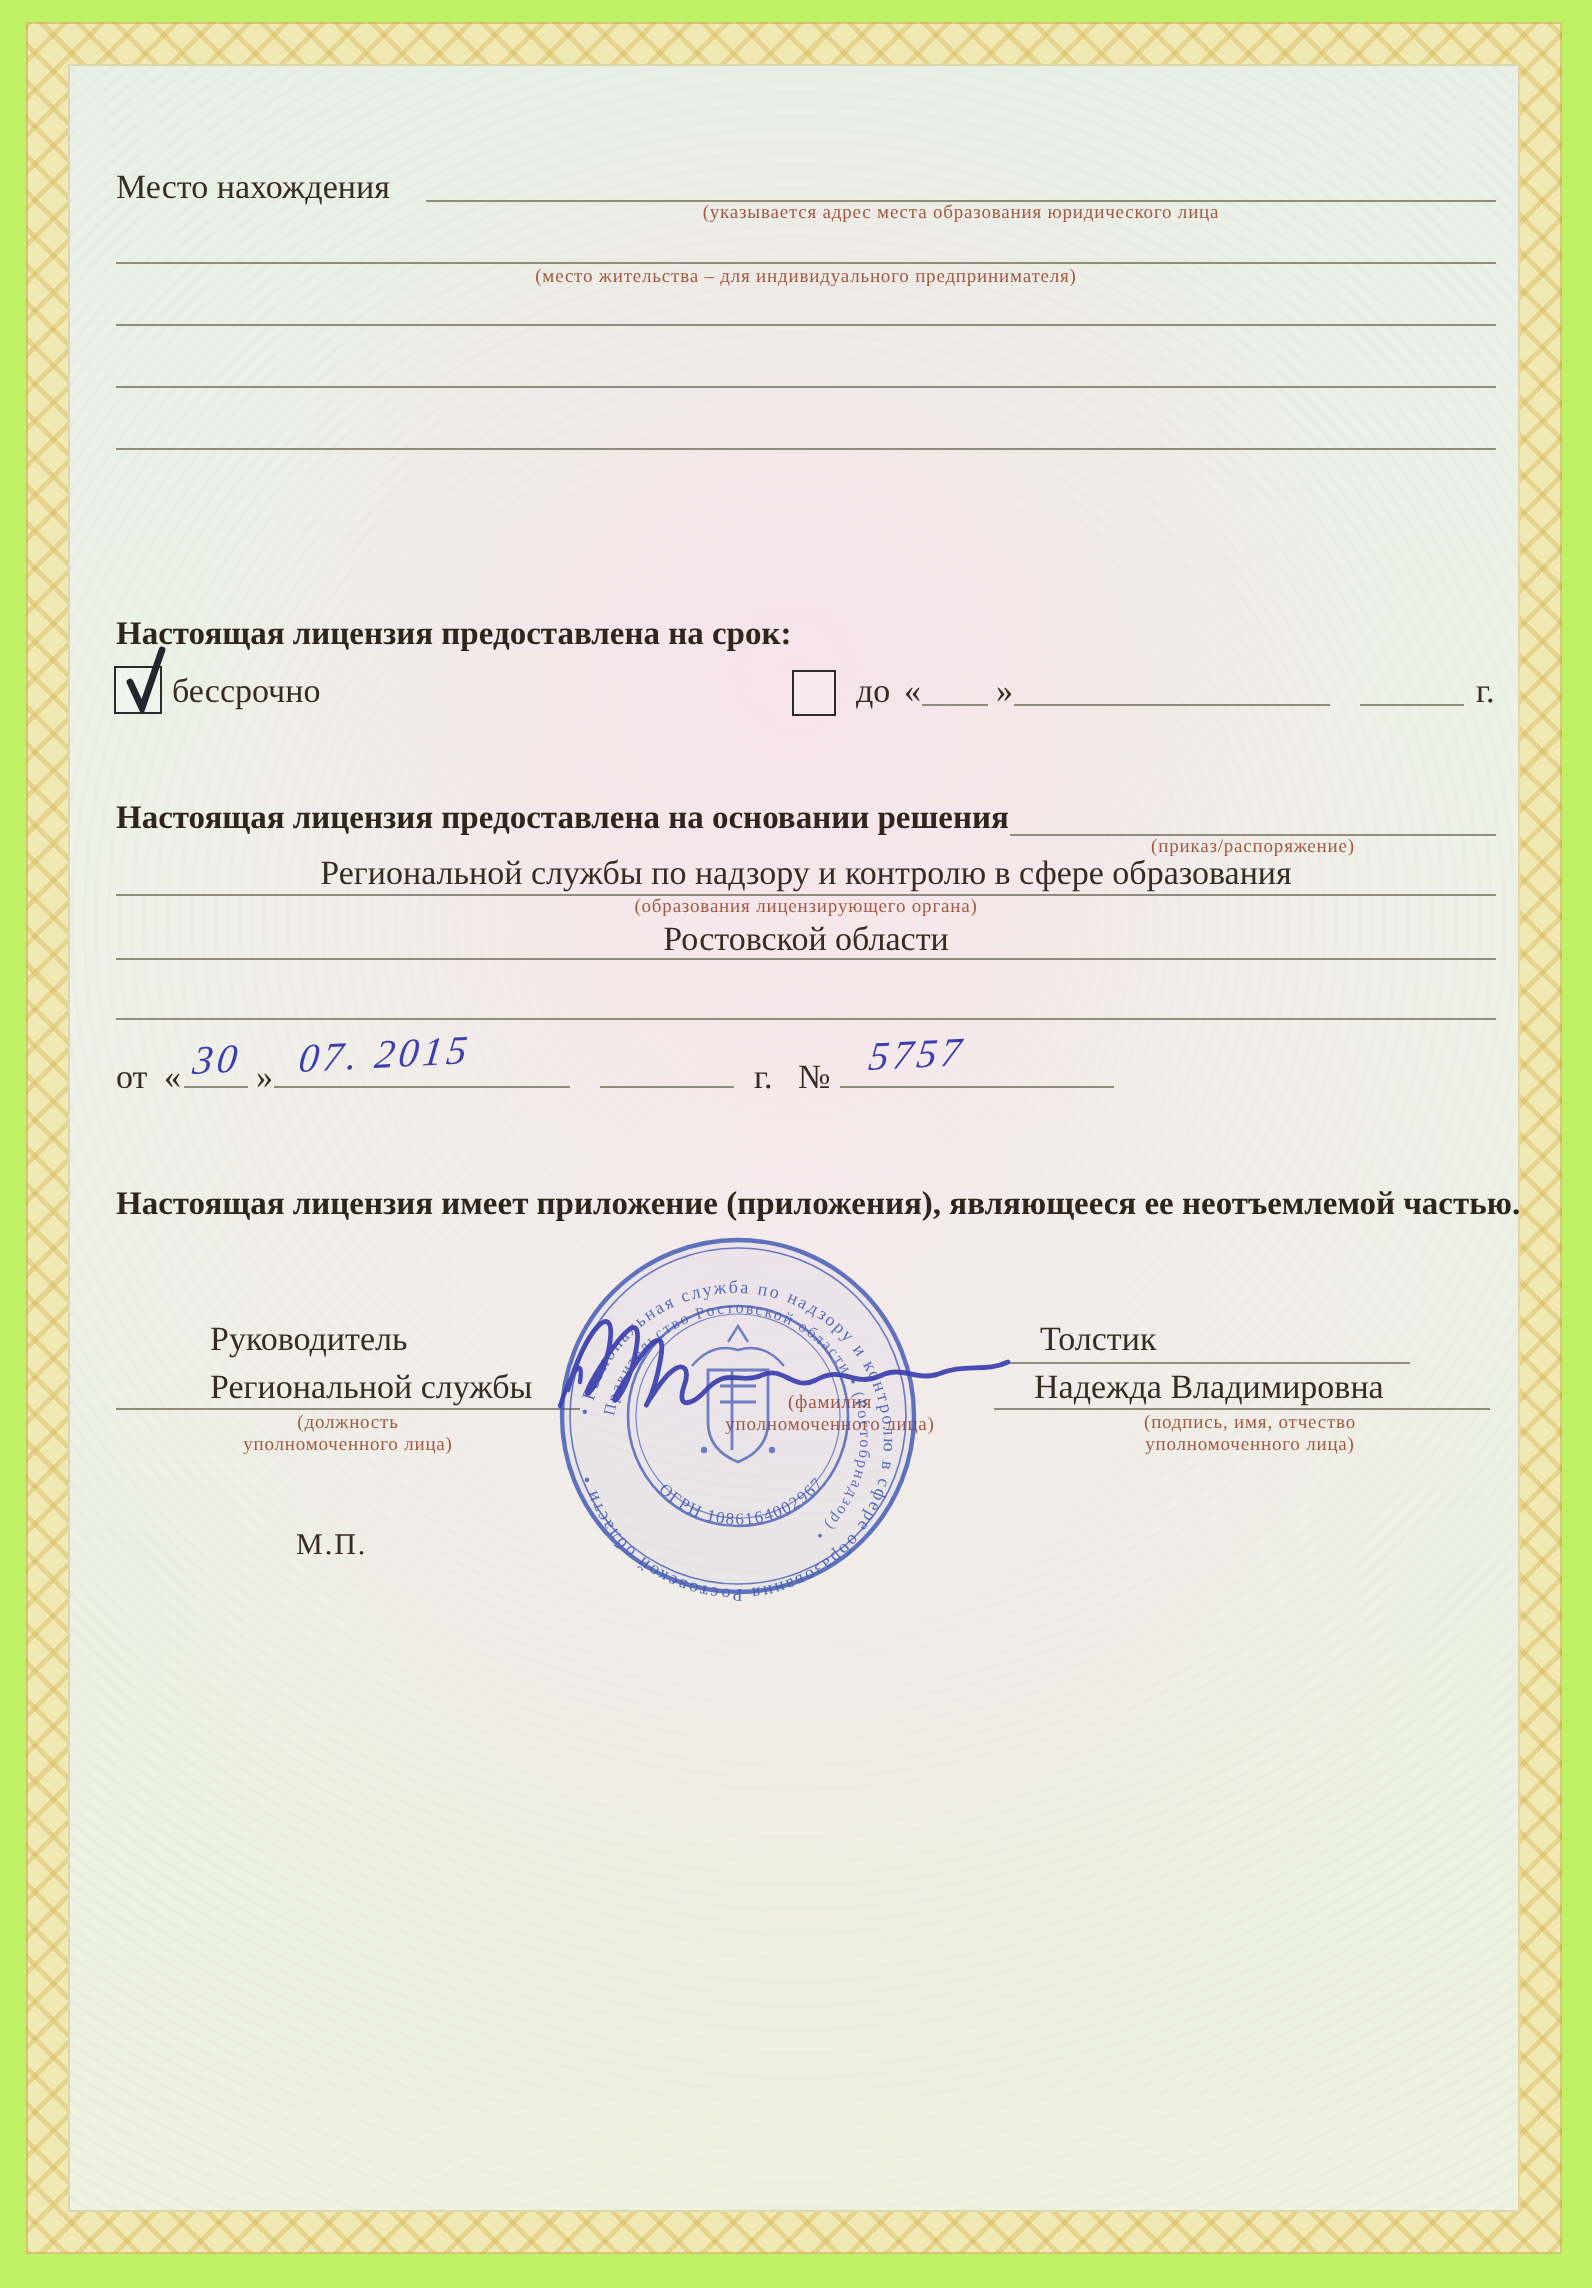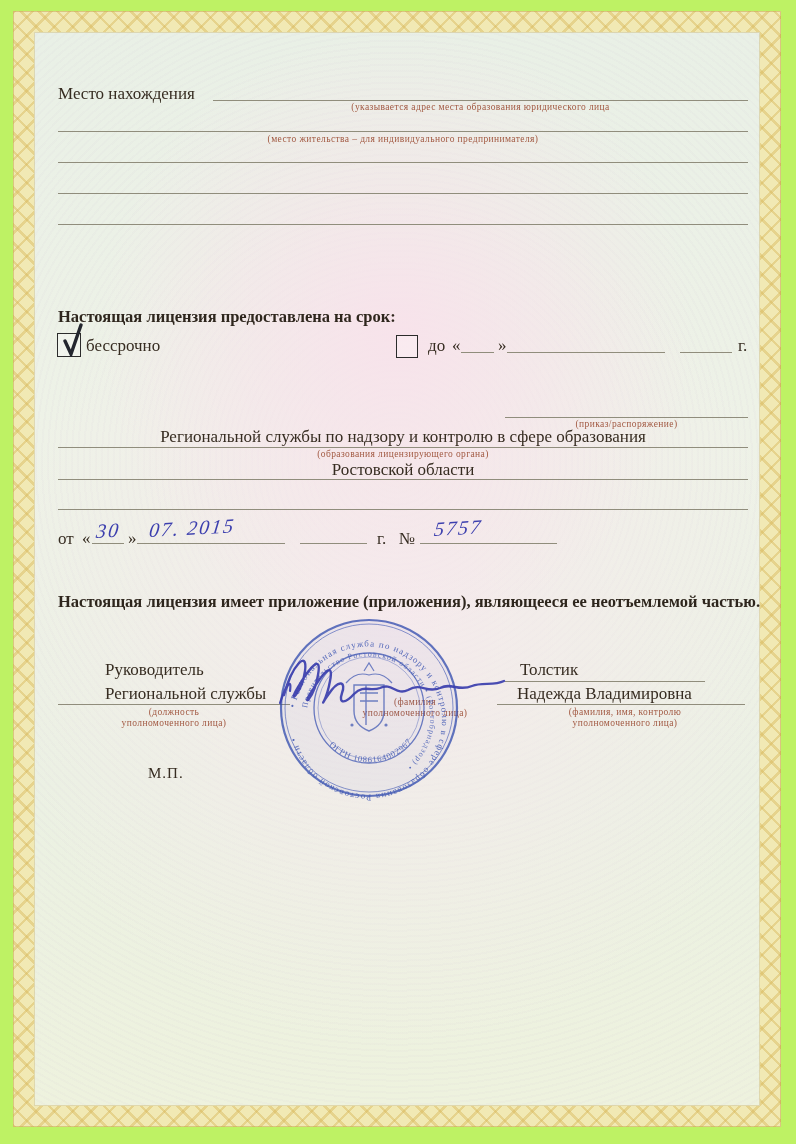--- a/index.html
+++ b/index.html
@@ -57,20 +57,21 @@
 
   <div class="cbx" style="left:396px;top:335px;width:20px;height:21px;border-width:1.3px;"></div>
   <div class="t main" style="left:428px;top:336px;">до</div>
   <div class="t main" style="left:452px;top:336px;">«</div>
   <div class="fline" style="left:461px;top:352px;width:33px;"></div>
   <div class="t main" style="left:498px;top:336px;">»</div>
   <div class="fline" style="left:507px;top:352px;width:158px;"></div>
   <div class="fline" style="left:680px;top:352px;width:52px;"></div>
   <div class="t main" style="left:738px;top:336px;">г.</div>
 
+  <div class="t bold" style="left:58px;top:399px;">Настоящая лицензия предоставлена на основании решения</div>
   <div class="fline" style="left:505px;top:417px;width:243px;"></div>
   <div class="t hint" style="left:505px;top:419px;width:243px;">(приказ/распоряжение)</div>
 
   <div class="t main center" style="left:58px;top:427px;width:690px;">Региональной службы по надзору и контролю в сфере образования</div>
   <div class="fline" style="left:58px;top:447px;width:690px;"></div>
   <div class="t hint" style="left:58px;top:449px;width:690px;">(образования лицензирующего органа)</div>
   <div class="t main center" style="left:58px;top:460px;width:690px;">Ростовской области</div>
   <div class="fline" style="left:58px;top:479px;width:690px;"></div>
   <div class="fline" style="left:58px;top:509px;width:690px;"></div>
 
@@ -95,21 +96,21 @@
   <div class="t hint" style="left:58px;top:707px;width:232px;">(должность</div>
   <div class="t hint" style="left:58px;top:718px;width:232px;">уполномоченного лица)</div>
 
   <div class="t hint" style="left:330px;top:697px;width:170px;">(фамилия</div>
   <div class="t hint" style="left:330px;top:708px;width:170px;">уполномоченного лица)</div>
 
   <div class="t main" style="left:520px;top:660px;">Толстик</div>
   <div class="fline" style="left:505px;top:681px;width:200px;"></div>
   <div class="t main" style="left:517px;top:684px;">Надежда Владимировна</div>
   <div class="fline" style="left:497px;top:704px;width:248px;"></div>
-  <div class="t hint" style="left:505px;top:707px;width:240px;">(фамилия, имя, контролю</div>
+  <div class="t hint" style="left:505px;top:707px;width:240px;">(подпись, имя, отчество</div>
   <div class="t hint" style="left:505px;top:718px;width:240px;">уполномоченного лица)</div>
 
   <div class="t main" style="left:148px;top:765px;font-size:15px;letter-spacing:1px;">М.П.</div>
 
   <div class="stampwrap">
     <svg width="190" height="190" viewBox="0 0 190 190">
       <defs>
         <path id="ringA" d="M 21 95 A 74 74 0 1 1 20.9 95.6"></path>
         <path id="ringB" d="M 33 95 A 62 62 0 1 1 32.9 95.6"></path>
         <path id="ogrnArc" d="M 50 126 A 55 55 0 0 0 140 126"></path>

